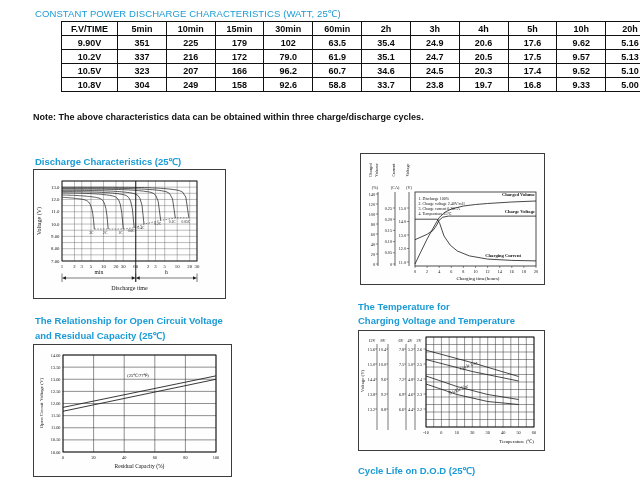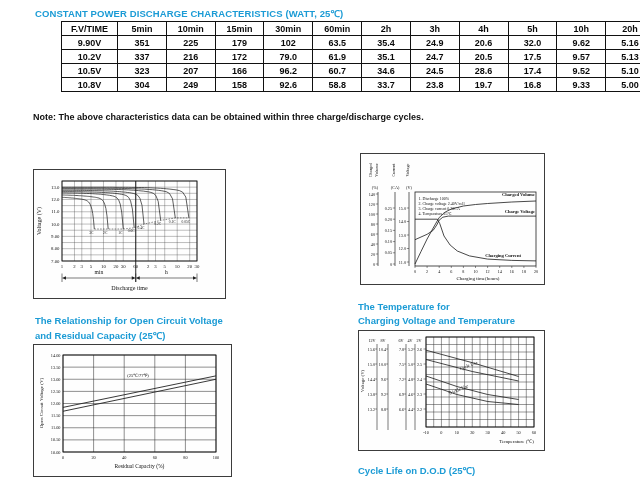--- a/index.html
+++ b/index.html
@@ -1,19 +1,19 @@
 <!DOCTYPE html>
 <html><head>
 <meta charset="utf-8">
 <style>
   html,body{margin:0;padding:0;background:#fff;}
   body{width:640px;height:482px;position:relative;overflow:hidden;
        font-family:"Liberation Sans",sans-serif;}
   .page{position:absolute;inset:0;background:#ffffff;}
-  .h1{position:absolute;left:35px;top:7px;font-size:9.5px;font-weight:700;
+  .h1{position:absolute;left:35px;top:7px;font-size:9.5px;font-weight:400;
       color:#1b9bd5;letter-spacing:.1px;white-space:nowrap;}
   .power-table{position:absolute;left:33px;top:21px;width:594px;
       border-collapse:collapse;table-layout:fixed;border:1.5px solid #111;margin-left:28px;}
   .power-table th,.power-table td{border:1px solid #111;text-align:center;
       font-size:9px;font-weight:700;height:13px;padding:0;color:#0a0a0a;
       font-family:"Liberation Sans",sans-serif;}
   .note{position:absolute;left:33px;top:112px;font-size:9px;font-weight:600;
       color:#101010;white-space:nowrap;}
   .sec-title{position:absolute;font-size:9.5px;font-weight:700;color:#1b9bd5;
       white-space:nowrap;}
@@ -62,21 +62,21 @@
         <tr>
           <td>9.90V</td>
           <td>351</td>
           <td>225</td>
           <td>179</td>
           <td>102</td>
           <td>63.5</td>
           <td>35.4</td>
           <td>24.9</td>
           <td>20.6</td>
-          <td>32.0</td>
+          <td>17.6</td>
           <td>9.62</td>
           <td>5.16</td>
         </tr>
         <tr>
           <td>10.2V</td>
           <td>337</td>
           <td>216</td>
           <td>172</td>
           <td>79.0</td>
           <td>61.9</td>
@@ -89,21 +89,21 @@
         </tr>
         <tr>
           <td>10.5V</td>
           <td>323</td>
           <td>207</td>
           <td>166</td>
           <td>96.2</td>
           <td>60.7</td>
           <td>34.6</td>
           <td>24.5</td>
-          <td>28.6</td>
+          <td>20.3</td>
           <td>17.4</td>
           <td>9.52</td>
           <td>5.10</td>
         </tr>
         <tr>
           <td>10.8V</td>
           <td>304</td>
           <td>249</td>
           <td>158</td>
           <td>92.6</td>
@@ -113,20 +113,21 @@
           <td>19.7</td>
           <td>16.8</td>
           <td>9.33</td>
           <td>5.00</td>
         </tr>
       </tbody>
   </table>
 
   <div class="note">Note: The above characteristics data can be obtained within three charge/discharge cycles.</div>
 
+  <div class="sec-title" style="left:35px;top:155px">Discharge Characteristics (25℃)</div>
   <div class="chartbox" id="boxA" style="left:33px;top:169px;width:191px;height:128px">
       <svg viewBox="0 0 191 128">
         <g>
           <line x1="28" y1="91" x2="163" y2="91" stroke="#444" stroke-width="0.35"></line>
           <line x1="28" y1="84.84615384615385" x2="163" y2="84.84615384615385" stroke="#444" stroke-width="0.35"></line>
           <line x1="28" y1="78.6923076923077" x2="163" y2="78.6923076923077" stroke="#444" stroke-width="0.35"></line>
           <line x1="28" y1="72.53846153846155" x2="163" y2="72.53846153846155" stroke="#444" stroke-width="0.35"></line>
           <line x1="28" y1="66.38461538461539" x2="163" y2="66.38461538461539" stroke="#444" stroke-width="0.35"></line>
           <line x1="28" y1="60.23076923076923" x2="163" y2="60.23076923076923" stroke="#444" stroke-width="0.35"></line>
           <line x1="28" y1="54.07692307692307" x2="163" y2="54.07692307692307" stroke="#444" stroke-width="0.35"></line>

